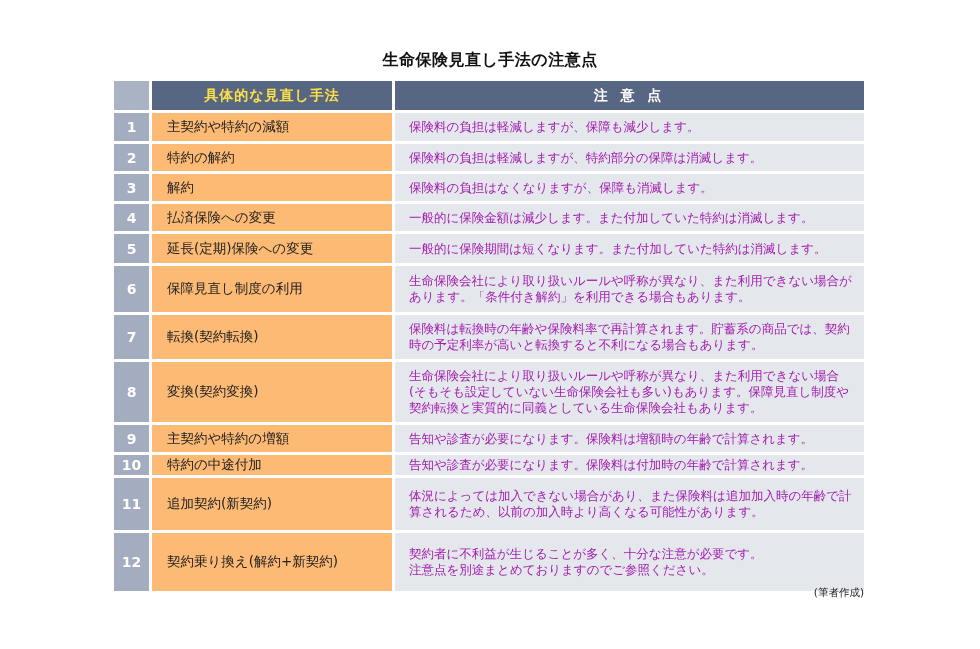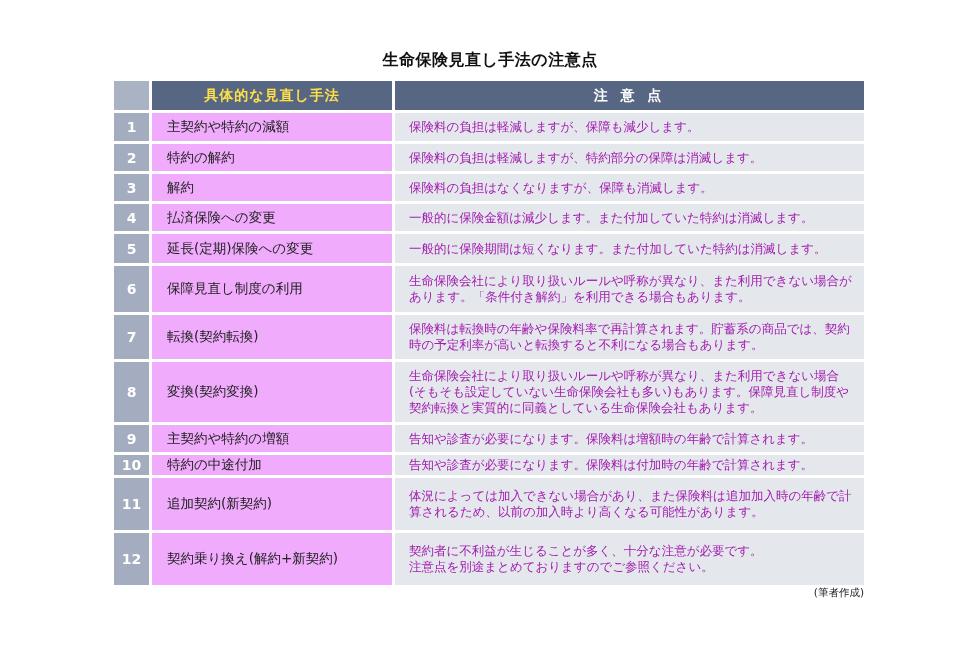--- a/index.html
+++ b/index.html
@@ -9,21 +9,21 @@
            font-size: 16px; font-weight: bold; color: #111; letter-spacing: 0.5px; }
   table.grid { position: absolute; left: 114px; top: 81px; border-collapse: separate;
                border-spacing: 3px; margin: -3px; }
   table.grid td, table.grid th { padding: 0; }
   th.hnum { width: 35px; background: #a9b3c4; }
   th.hmethod { width: 240px; background: #566683; color: #fde047; font-size: 14px; font-weight: bold;
                text-align: center; height: 29px; letter-spacing: 1px; }
   th.hnote { width: 469px; background: #566683; color: #fff; font-size: 14px; font-weight: bold;
              text-align: center; letter-spacing: 4px; }
   td.num { background: #a3adbf; color: #fff; font-weight: bold; font-size: 14px; text-align: center; }
-  td.method { background: #f0abfc; font-size: 13.5px; padding-left: 15px !important; color: #222; }
+  td.method { background: #fdba74; font-size: 13.5px; padding-left: 15px !important; color: #222; }
   td.note { background: #e4e7ec; font-size: 12.5px; padding: 2px 12px 2px 14px !important; line-height: 16px; color: #a21caf; }
   .credit { position: absolute; right: 116px; top: 586px; font-size: 10.5px; color: #222; }
 </style>
 </head>
 <body>
 
 <div class="title">生命保険見直し手法の注意点</div>
 
 <table class="grid">
   <thead>
@@ -82,21 +82,21 @@
       <tr style="height: 20px;">
         <td class="num">10</td>
         <td class="method">特約の中途付加</td>
         <td class="note" style="white-space: pre-line;">告知や診査が必要になります。保険料は付加時の年齢で計算されます。</td>
       </tr>
       <tr style="height: 52px;">
         <td class="num">11</td>
         <td class="method">追加契約(新契約)</td>
         <td class="note" style="white-space: pre-line;">体況によっては加入できない場合があり、また保険料は追加加入時の年齢で計算されるため、以前の加入時より高くなる可能性があります。</td>
       </tr>
-      <tr style="height: 52px; margin-left: 17px;">
+      <tr style="height: 58px; margin-left: 17px;">
         <td class="num">12</td>
         <td class="method">契約乗り換え(解約+新契約)</td>
         <td class="note" style="white-space: pre-line;">契約者に不利益が生じることが多く、十分な注意が必要です。
 注意点を別途まとめておりますのでご参照ください。</td>
       </tr>
     </tbody>
 </table>
 
 <div class="credit">(筆者作成)</div>
 

